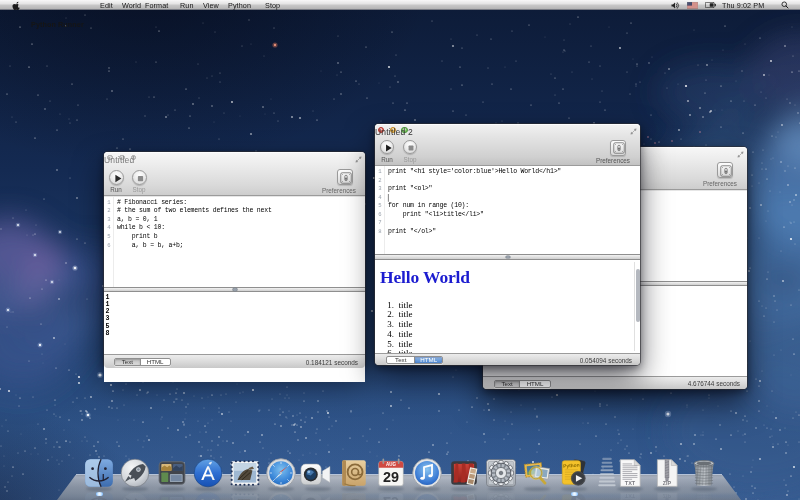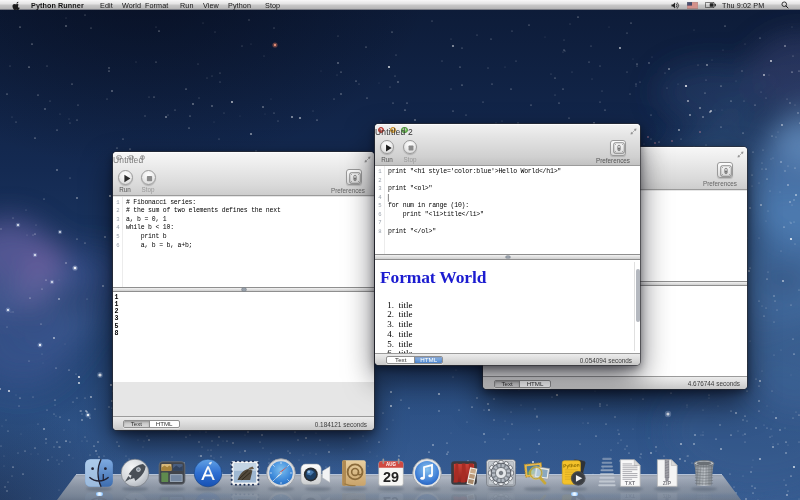--- a/index.html
+++ b/index.html
@@ -1294,21 +1294,21 @@
     <div class="divb" style="top:134px;height:5px"></div>
     <div class="pane" style="left:0;top:139px;width:264px;height:90px"></div>
     <div class="botb" style="height:13px">
       <div class="seg" style="left:11px;top:2.5px;width:57px;height:8px">
         <div class="sel-gray" style="width:25px">Text</div>
         <div style="width:32px;border-left:1px solid #8d8d8d">HTML</div>
       </div>
       <div class="secs" style="right:7px;top:3px">4.676744 seconds</div>
     </div>
   </div>
-<div class="win" id="wl" style="left:113px;top:152px;width:261px;height:278px">
+<div class="win" id="wl" style="left:104px;top:152px;width:261px;height:216px">
     <div class="hdr" style="height:44px"></div>
     <div class="tl" style="left:3.4px;top:2.8px;background:#dcdcdc;border:1px solid #a2a2a2;width:5.6px;height:5.6px"></div>
     <div class="tl" style="left:14.950000000000001px;top:2.8px;background:#dcdcdc;border:1px solid #a2a2a2;width:5.6px;height:5.6px"></div>
     <div class="tl" style="left:26.5px;top:2.8px;background:#dcdcdc;border:1px solid #a2a2a2;width:5.6px;height:5.6px"></div>
     <div class="ttl" style="top:3.2px;color:#7a7a7a">Untitled</div>
     <svg class="fsarr" style="left:250.5px;top:3.5px;position:absolute" width="7" height="7" viewBox="0 0 14 14">
       <path d="M13 1L7.6 2.2 11.8 6.4zM1 13l5.4-1.2L2.2 7.6z" fill="#777"></path>
       <path d="M4 10L10 4" stroke="#777" stroke-width="1.3"></path>
     </svg>
     <div class="rbtn" style="left:4.5px;top:17.5px;width:15px;height:15px"><svg width="15" height="15" viewBox="0 0 20 20">
@@ -1392,21 +1392,21 @@
         <div style="height:8.5px">5</div>
         <div style="height:8.5px">6</div>
         <div style="height:8.5px">7</div>
         <div style="height:8.5px">8</div>
       </div>
       <div class="code" style="left:13px;top:2px"><div style="height:8.5px">print "&lt;h1 style='color:blue'&gt;Hello World&lt;/h1&gt;"</div><div style="height:8.5px"></div><div style="height:8.5px">print "&lt;ol&gt;"</div><div style="height:8.5px">▏</div><div style="height:8.5px">for num in range (10):</div><div style="height:8.5px">    print "&lt;li&gt;title&lt;/li&gt;"</div><div style="height:8.5px"></div><div style="height:8.5px">print "&lt;/ol&gt;"</div></div>
     </div>
     <div class="divb" style="top:130px;height:6px"></div>
     <div class="grip" style="left:130.5px;top:131.5px"></div>
     <div class="pane" style="left:0;top:136px;width:265px;height:93px">
-      <div style="position:absolute;left:5px;top:7px;font-family:'Liberation Serif',serif;font-weight:bold;font-size:17.5px;color:#1c1cd0;letter-spacing:-0.15px">Format World</div>
+      <div style="position:absolute;left:5px;top:7px;font-family:'Liberation Serif',serif;font-weight:bold;font-size:17.5px;color:#1c1cd0;letter-spacing:-0.15px">Hello World</div>
       <div style="position:absolute;left:0;top:39.5px;font-family:'Liberation Serif',serif;font-size:9px;color:#000">
         <div style="height:9.75px"><span style="display:inline-block;width:19px;text-align:right">1.</span>&nbsp;&nbsp;title</div>
         <div style="height:9.75px"><span style="display:inline-block;width:19px;text-align:right">2.</span>&nbsp;&nbsp;title</div>
         <div style="height:9.75px"><span style="display:inline-block;width:19px;text-align:right">3.</span>&nbsp;&nbsp;title</div>
         <div style="height:9.75px"><span style="display:inline-block;width:19px;text-align:right">4.</span>&nbsp;&nbsp;title</div>
         <div style="height:9.75px"><span style="display:inline-block;width:19px;text-align:right">5.</span>&nbsp;&nbsp;title</div>
         <div style="height:9.75px"><span style="display:inline-block;width:19px;text-align:right">6.</span>&nbsp;&nbsp;title</div>
       </div>
       <div style="position:absolute;right:1px;top:2px;width:5px;height:89px;border-left:1px solid #e0e0e0">
         <div style="position:absolute;left:0.5px;top:7px;width:4px;height:53px;border-radius:2px;background:#b4b8bf"></div>
@@ -2137,21 +2137,21 @@
         <path d="M6.5 24.6Q15 25.799999999999997 23.5 24.6" fill="none"></path>
       </g>
     </svg>
     <div class="indic" style="left:94.5px"></div>
     <div class="indic" style="left:569.5px"></div>
   </div>
 <div id="menubar">
     <svg class="mbi" style="left:11.5px;top:0.8px" width="9" height="9" viewBox="0 0 16 16">
       <path fill="#1a1a1a" d="M11.4 1.2c.1.9-.3 1.8-.9 2.4-.6.7-1.5 1.2-2.4 1.1-.1-.9.4-1.8.9-2.4.6-.7 1.6-1.2 2.4-1.1zM13.9 11.9c-.4 1-.9 1.9-1.6 2.8-.6.8-1.3 1.6-2.3 1.6-1 0-1.3-.6-2.4-.6-1.1 0-1.5.6-2.4.6-1 0-1.7-.9-2.4-1.7C1.5 13 .5 10.4 1 8.1c.3-1.6 1.6-2.9 3.1-2.9.9 0 1.8.6 2.4.6.6 0 1.6-.7 2.8-.6.5 0 1.8.2 2.7 1.5-1.4.9-1.6 2.2-1.3 3.4.3 1 1 1.6 1.2 1.8z"></path>
     </svg>
-    <span style="left:31px;font-weight:bold;">Python Runner</span>
+    <span style="left:31px;font-weight:bold;margin-top:19px;">Python Runner</span>
     <span style="left:100px;">Edit</span>
     <span style="left:122px;">World</span>
     <span style="left:145px;">Format</span>
     <span style="left:180px;">Run</span>
     <span style="left:203px;">View</span>
     <span style="left:228px;">Python</span>
     <span style="left:265px;">Stop</span>
     <svg class="mbi" style="left:671px;top:1.5px" width="9" height="7" viewBox="0 0 18 14">
       <g fill="#222">
         <path d="M1 5h3l4-4v12L4 9H1z"></path>

